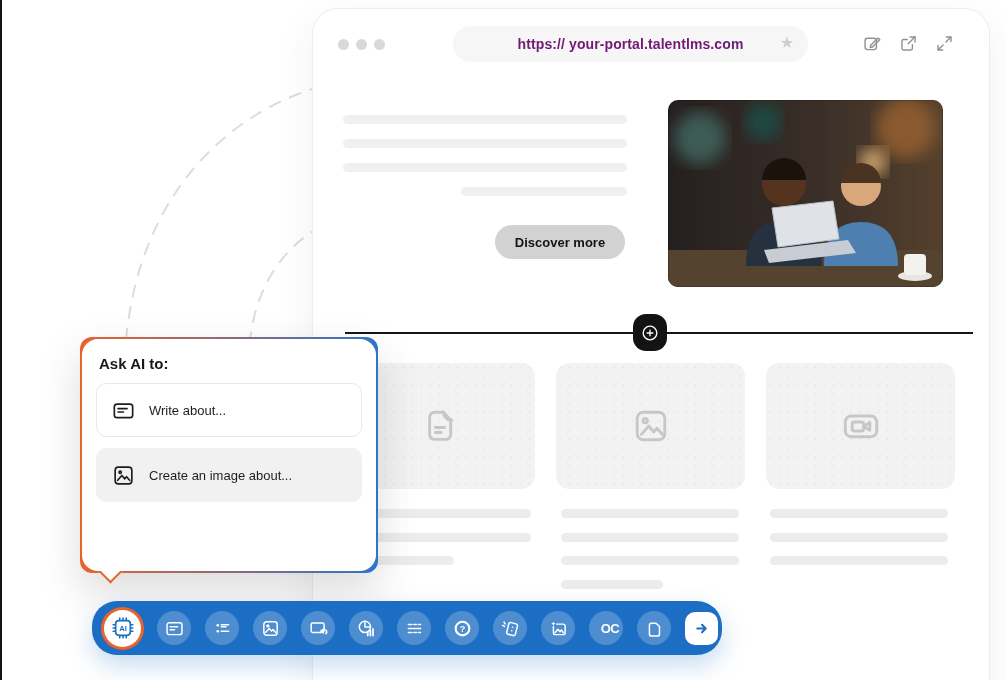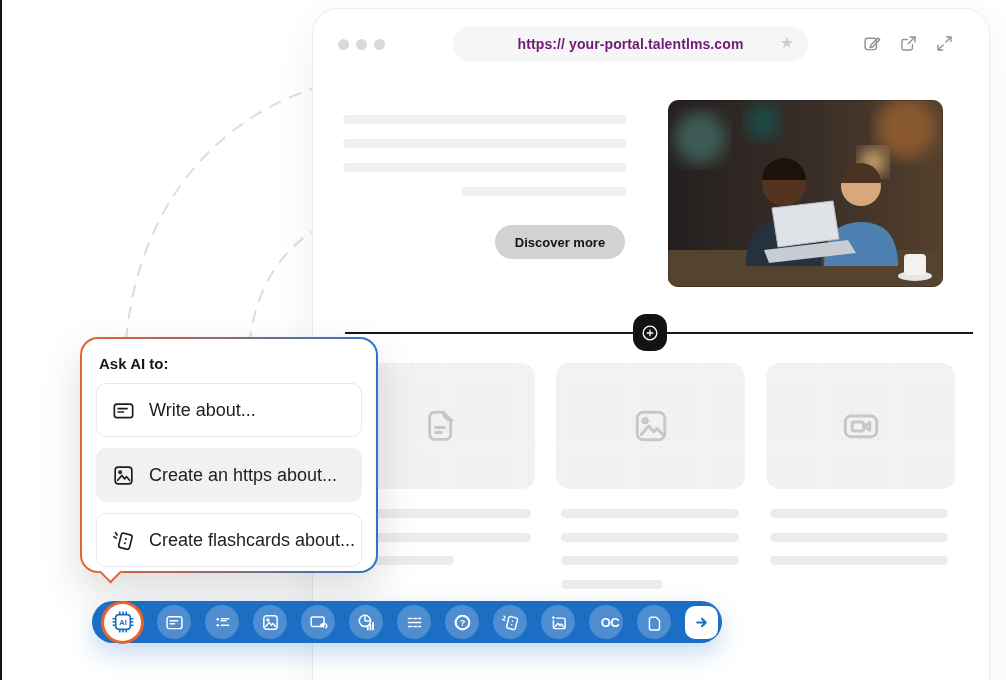--- a/index.html
+++ b/index.html
@@ -38,37 +38,37 @@
   .insert-btn svg{width:20px;height:20px;stroke:#fff;fill:none;stroke-width:1.6;stroke-linecap:round;}
 
   
   .ph-card{position:absolute;top:363px;height:126px;border-radius:14px;background:#f2f2f2;
     background-image:radial-gradient(#e7e7e7 1px,transparent 1px);background-size:9px 9px;
     display:flex;align-items:center;justify-content:center;}
   .ph-card svg{width:46px;height:46px;stroke:#c7c7c7;fill:none;stroke-width:1.5;
     stroke-linecap:round;stroke-linejoin:round;}
 
   
-  .askai{position:absolute;left:80px;top:337px;width:298px;height:236px;border-radius:18px;
+  .askai{position:absolute;left:80px;top:337px;width:298px;height:236px;border-radius:12px;
     background:linear-gradient(90deg,#E8632C,#2E74C9);padding:0;box-shadow:0 18px 40px rgba(60,60,60,.18);
     box-sizing:border-box;}
   .askai-inner{position:absolute;left:2px;top:2px;right:2px;bottom:2px;background:#fff;border-radius:16px;
     padding:14px;box-sizing:border-box;}
   .askai-tail{position:absolute;left:22px;bottom:-7px;width:15px;height:15px;background:#fff;
     transform:rotate(45deg);border-right:2px solid #e0662f;border-bottom:2px solid #e0662f;}
   .askai-title{font-size:15px;font-weight:800;color:#17181c;margin:2px 0 11px 3px;}
   .ask-item{height:54px;border:1.5px solid #e8e8e8;border-radius:10px;background:#fff;margin-bottom:11px;
     display:flex;align-items:center;padding-left:14px;gap:13px;box-sizing:border-box;cursor:pointer;}
   .ask-item.highlight{background:#f1f1f2;border-color:#f1f1f2;}
   .ask-item svg{width:25px;height:25px;stroke:#1d1e22;fill:none;stroke-width:1.6;
     stroke-linecap:round;stroke-linejoin:round;flex:none;}
-  .ask-label{font-size:18px;font-weight:500;color:#1d1e22;}
-
-  
-  .toolbar{position:absolute;left:92px;top:601px;width:630px;height:42px;border-radius:25px;
+  .ask-label{font-size:13px;font-weight:500;color:#1d1e22;}
+
+  
+  .toolbar{position:absolute;left:92px;top:601px;width:630px;height:54px;border-radius:25px;
     background:#1B6EC3;display:flex;align-items:center;padding:0 10px;gap:14px;box-sizing:border-box;
     box-shadow:0 10px 24px rgba(27,110,195,.25);}
   .tb-btn{width:34px;height:34px;border-radius:50%;background:rgba(255,255,255,.22);border:none;
     display:flex;align-items:center;justify-content:center;flex:none;cursor:pointer;padding:0;}
   .tb-btn svg{width:21px;height:21px;stroke:#fff;fill:none;stroke-width:1.7;
     stroke-linecap:round;stroke-linejoin:round;}
   .tb-btn.active{width:37px;height:37px;background:#fff;box-shadow:0 0 0 3px #E8632C;margin:0 2px;}
   .tb-btn.active svg{width:26px;height:26px;stroke:#1E6FC0;stroke-width:1.5;}
   .tb-btn.submit{width:33px;height:33px;border-radius:10px;background:#fff;}
   .tb-btn.submit svg{stroke:#1E6FC0;stroke-width:2.4;}
@@ -217,32 +217,21 @@
           <path d="M6.8 10.2 h8.6 M6.8 13.4 h5.2"></path>
           </svg>
         <span class="ask-label">Write about...</span>
       </div>
       <div class="ask-item highlight">
         <svg viewBox="0 0 24 24">
             <rect x="4" y="4" width="16" height="16" rx="3"></rect>
           <circle cx="8.8" cy="8.8" r="1.1"></circle>
             <path d="M6.4 16.6 l4-4.6 2.8 3.2 1.7-2 3 3.4"></path>
           </svg>
-        <span class="ask-label">Create an https about...</span>
-      </div>
-      <div class="ask-item">
-        <svg viewBox="0 0 24 24">
-          <g transform="rotate(14 13 13)">
-              <rect x="8.4" y="5.4" width="10.6" height="14.2" rx="2.2"></rect>
-            <circle cx="13.7" cy="10.4" r="1" fill="#1d1e22" stroke="none"></circle>
-            <circle cx="13.7" cy="14.6" r="1" fill="#1d1e22" stroke="none"></circle>
-            </g>
-          <path d="M4.4 4.4 l1.4 2.3 M2.8 8.4 l2.2 1.3"></path>
-          </svg>
-        <span class="ask-label">Create flashcards about...</span>
+        <span class="ask-label">Create an image about...</span>
       </div>
     </div>
   </div>
 
   <div class="toolbar">
     <button class="tb-btn active">
       <svg viewBox="0 0 24 24">
         <rect x="5.2" y="5.2" width="13.6" height="13.6" rx="3"></rect>
         <path d="M9 2.9v2.2 M12 2.9v2.2 M15 2.9v2.2 M9 18.9v2.2 M12 18.9v2.2 M15 18.9v2.2 M2.9 9h2.2 M2.9 12h2.2 M2.9 15h2.2 M18.9 9h2.2 M18.9 12h2.2 M18.9 15h2.2"></path>
         <text x="12" y="14.7" text-anchor="middle" font-size="7" font-weight="800" fill="#1E6FC0" stroke="none" font-family="Liberation Sans,sans-serif">AI</text>

